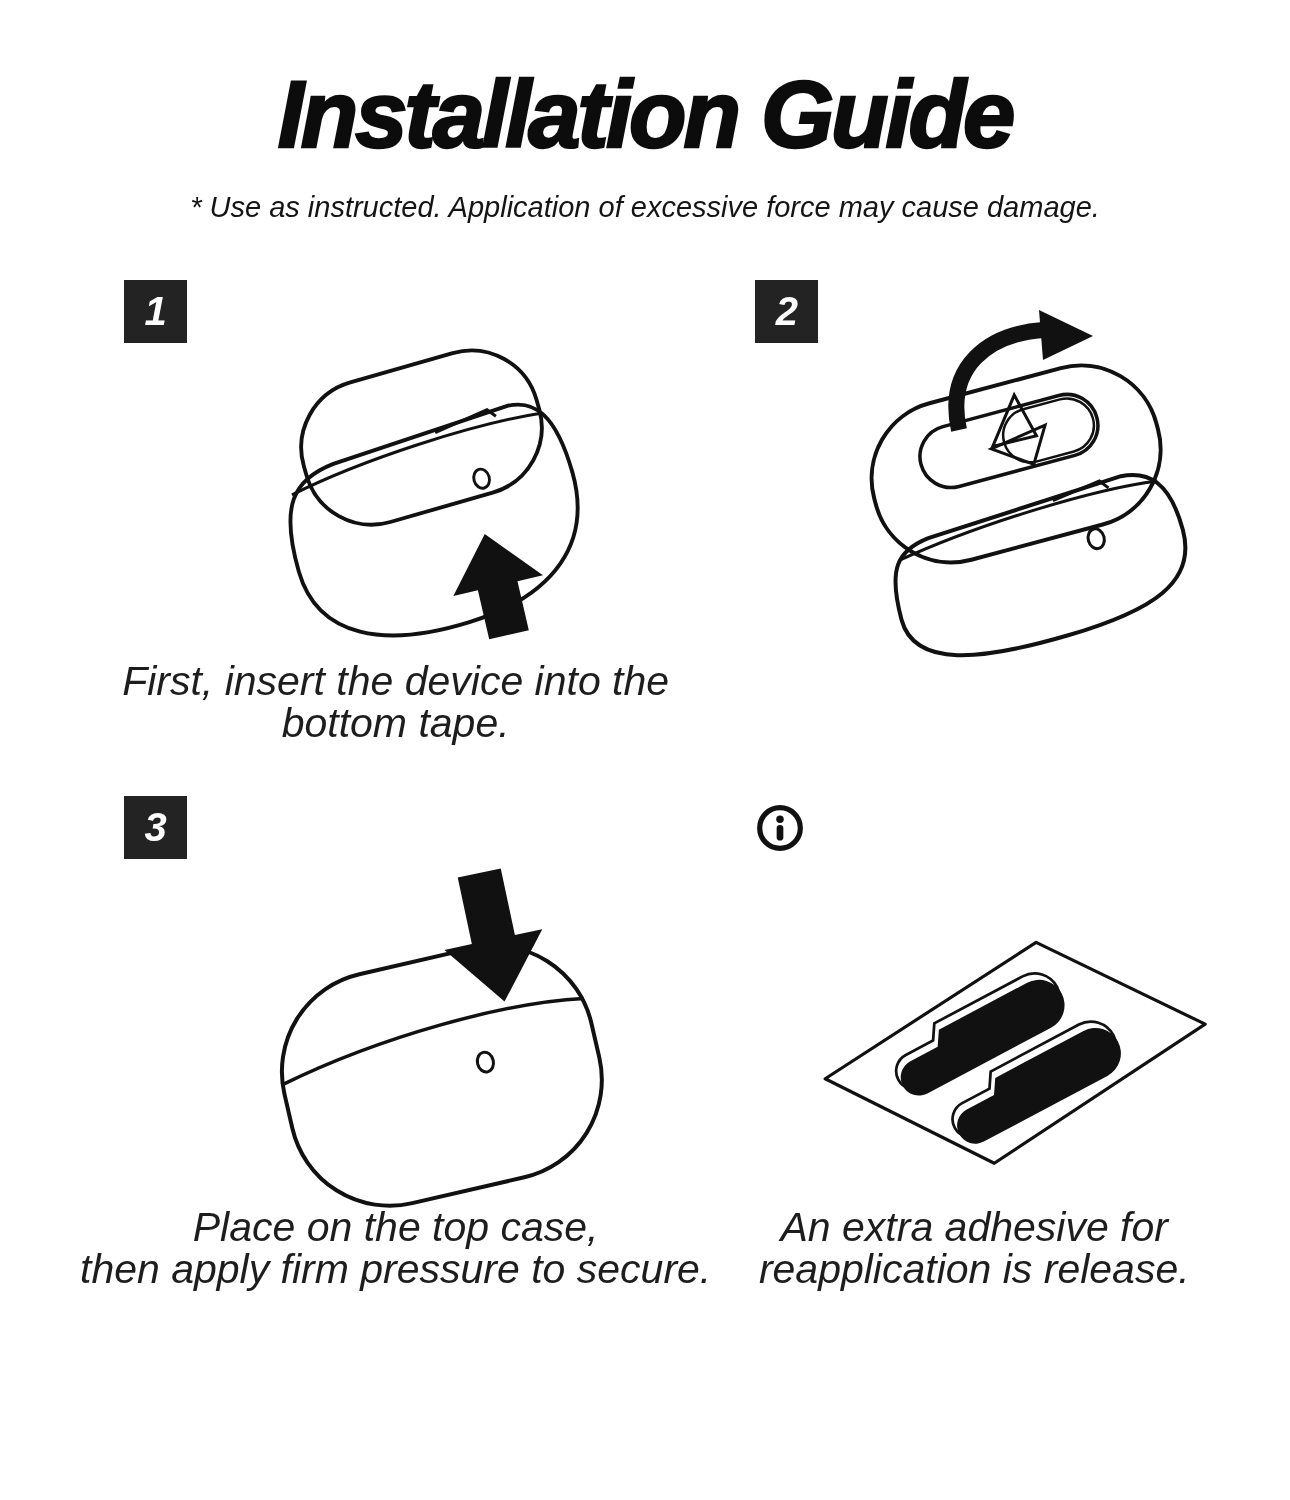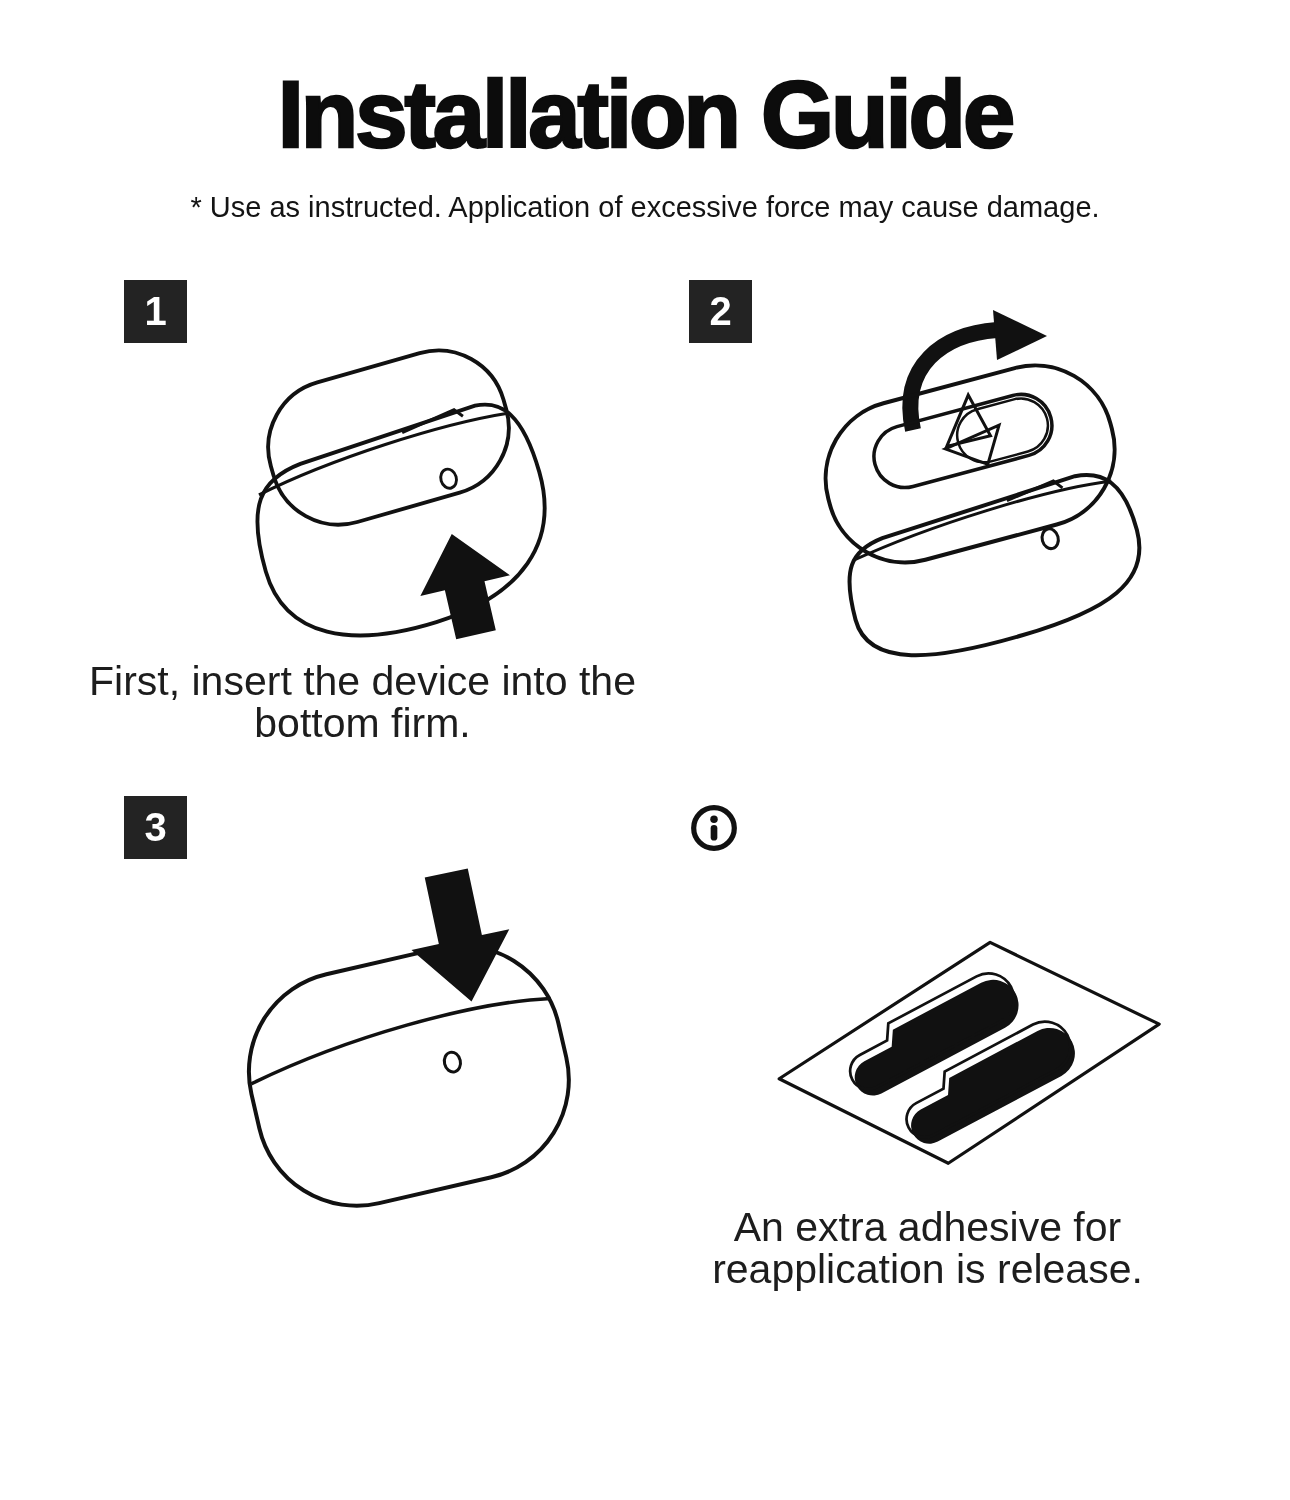--- a/index.html
+++ b/index.html
@@ -4,20 +4,21 @@
 <style>
   html,body { margin:0; padding:0; background:#ffffff; }
   .page {
     position:relative;
     width:1290px; height:1464px;
     margin:0 auto;
     background:#ffffff;
     font-family:"Liberation Sans", sans-serif;
     color:#1d1d1d;
     overflow:hidden;
+    font-style:italic;
   }
   .header { text-align:center; padding-top:66px; }
   .title {
     margin:0;
     font-size:94px;
     font-weight:bold;
     letter-spacing:-3px;
     color:#0c0c0c;
     -webkit-text-stroke:2.5px #0c0c0c;
     line-height:1.05;
@@ -86,21 +87,21 @@
             <path d="M80 195 C80 125 100 102 145 98 L335 90 C363 92 380 112 380 174 C380 250 327 292 235 294 C145 296 80 267 80 195 Z" fill="#efefef" class="ln" stroke-width="4"></path>
             <path d="M95 117 C175 102 295 98 367 107" class="ln" stroke-width="3"></path>
             <path d="M255 96 L313 88 L320 97" class="ln" stroke-width="3"></path>
             <ellipse cx="288" cy="155" rx="8" ry="10" fill="#ffffff" class="ln" stroke-width="3"></ellipse>
           </g>
           <polygon points="300,195 349,250 322,250 322,302 280,302 280,250 254,250" transform="rotate(-13 300 250)" fill="#111111"></polygon>
         </svg>
       </div>
       <p class="caption">
         <span class="cap-line">First, insert the device into the</span><br>
-        <span class="cap-line">bottom firm.</span>
+        <span class="cap-line">bottom tape.</span>
       </p>
     </section>
 
     <section class="cell row1">
       <div class="badge-row">
         <div class="badge">2</div>
       </div>
       <div class="illo illo-step2">
         <svg width="460" height="340" viewBox="0 0 460 340">
           <path d="M182 120 C168 56 212 24 266 20" class="ln" stroke-width="16"></path>
@@ -127,20 +128,24 @@
       <div class="illo illo-step3">
         <svg width="460" height="340" viewBox="0 0 460 340">
           <g transform="rotate(-13 235 215)">
             <rect x="85" y="100" width="315" height="235" rx="100" fill="#efefef" class="ln" stroke-width="4"></rect>
             <path d="M87 190 C190 166 320 160 398 174" class="ln" stroke-width="3.5"></path>
             <ellipse cx="288" cy="214" rx="8" ry="10" fill="#ffffff" class="ln" stroke-width="3"></ellipse>
           </g>
           <polygon points="272,12 316,12 316,80 344,80 292,143 244,80 272,80" transform="rotate(-12 292 78)" fill="#111111"></polygon>
         </svg>
       </div>
+      <p class="caption">
+        <span class="cap-line">Place on the top case,</span><br>
+        <span class="cap-line">then apply firm pressure to secure.</span>
+      </p>
     </section>
 
     <section class="cell row2">
       <div class="badge-row">
         <div class="info-badge">
           <svg width="50" height="50" viewBox="0 0 48 48">
             <circle cx="24" cy="24" r="19.5" fill="none" stroke="#111111" stroke-width="5"></circle>
             <circle cx="24" cy="15.5" r="3.6" fill="#111111"></circle>
             <rect x="20.8" y="21" width="6.4" height="15" rx="3.2" fill="#111111"></rect>
           </svg>

